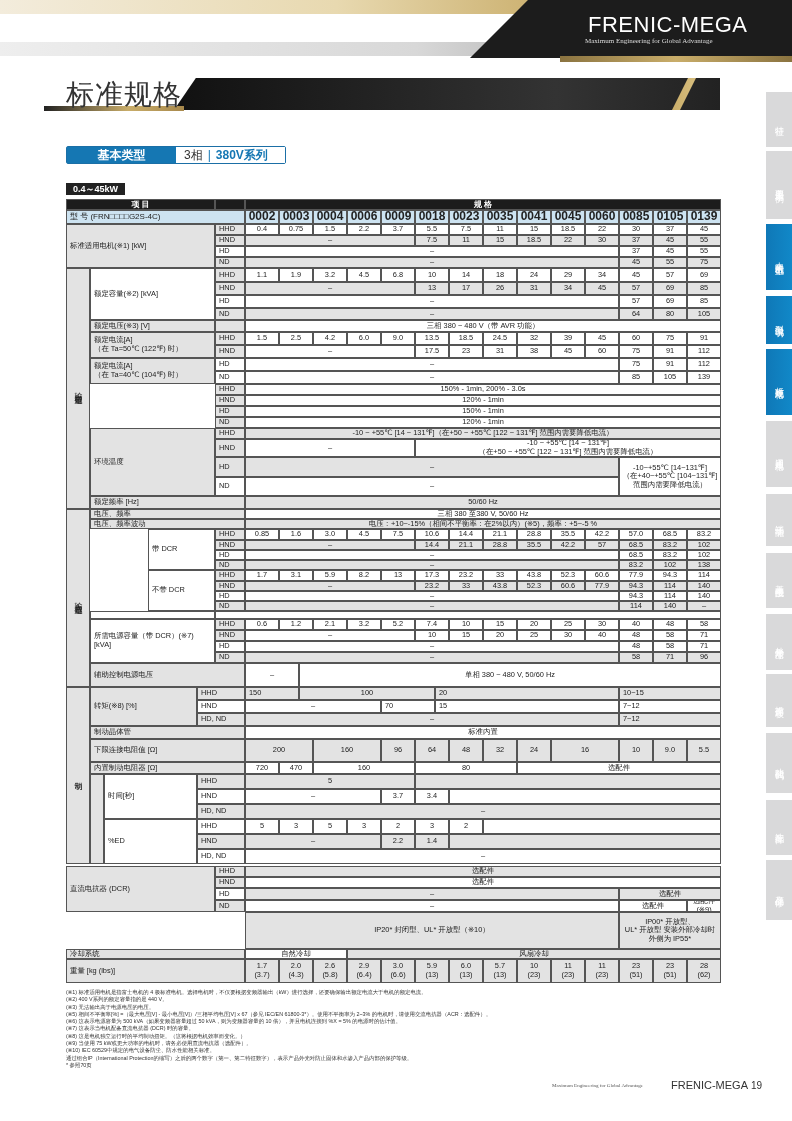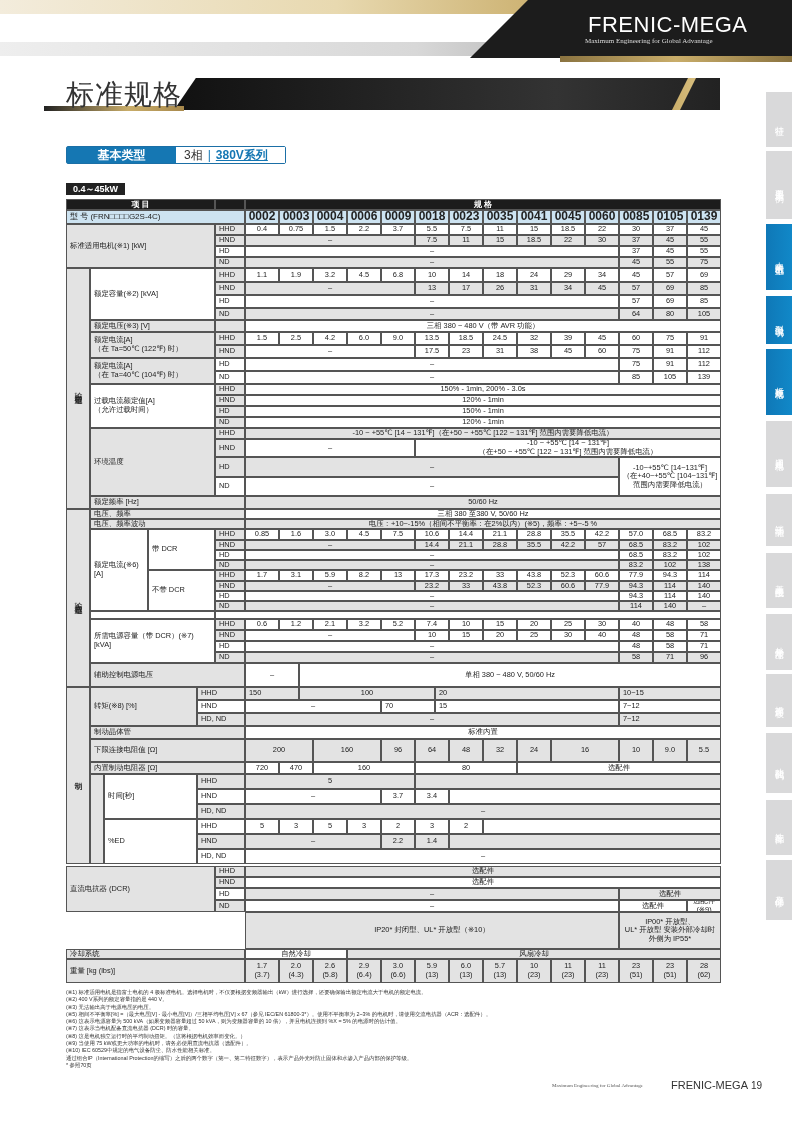--- a/index.html
+++ b/index.html
@@ -13,21 +13,21 @@
   .brand { position: absolute; left: 588px; top: 12px; color: #fff; font-size: 22px; letter-spacing: 0.5px; font-family: "Liberation Sans", sans-serif; font-weight: normal; }
   .brand-sub { position: absolute; left: 585px; top: 37px; color: #ddd; font-size: 7px; font-family: "Liberation Serif", serif; }
   .title-wrap { position: absolute; left: 44px; top: 76px; width: 672px; height: 36px; }
   .page-title { position: absolute; left: 22px; top: 0; font-size: 28px; color: #333; font-family: "DejaVu Sans", sans-serif; letter-spacing: 1px; }
   .title-bar { position: absolute; left: 130px; top: 2px; width: 546px; height: 32px; background: linear-gradient(90deg, #111 0%, #333 70%, #222 100%); clip-path: polygon(4% 0, 100% 0, 100% 100%, 0 100%); }
   .title-gold { position: absolute; left: 0px; top: 30px; width: 140px; height: 5px; background: linear-gradient(90deg, #222 0%, #c9ad6a 60%, #a8894c 100%); }
   .title-gold2 { position: absolute; left: 628px; top: 2px; width: 40px; height: 32px; background: linear-gradient(90deg, #c9ad6a, #e0c98a); clip-path: polygon(40% 0, 60% 0, 20% 100%, 0 100%); }
   .badge { position: absolute; left: 66px; top: 146px; width: 220px; height: 18px; border: 1px solid #1b6fa6; border-radius: 2px; display: flex; font-size: 12px; }
   .badge-l { width: 109px; background: #1577b3; color: #fff; font-weight: bold; display: flex; align-items: center; justify-content: center; }
   .badge-r { flex: 1; background: #fff; display: flex; align-items: center; padding-left: 8px; color: #333; }
-  .badge-r .blue { color: #1577b3; font-weight: bold; text-decoration: underline; }
+  .badge-r .blue { color: #1577b3; font-weight: bold; }
   .range-tag { position: absolute; left: 66px; top: 183px; background: #222; color: #fff; font-size: 9px; font-weight: bold; padding: 1px 7px; height: 12px; line-height: 11px; }
   .grid { position: absolute; left: 0; top: 0; width: 792px; height: 1121px; }
   .c { position: absolute; border: 0.6px solid #555; font-size: 7.4px; display: flex; align-items: center; justify-content: center; text-align: center; line-height: 1.15; overflow: hidden; white-space: pre-line; }
   .c.l { justify-content: flex-start; text-align: left; padding-left: 3px; }
   .c.g { background: #e3e3e3; }
   .c.w { background: #fff; }
   .c.h { background: #1c1c1c; color: #fff; font-weight: bold; font-size: 8px; }
   .c.b { background: #cde3f1; font-weight: bold; font-size: 12px; }
   .c.bl { background: #cde3f1; font-size: 8px; }
   .c.v { writing-mode: vertical-rl; justify-content: center; font-size: 8px; letter-spacing: 1px; background: #e3e3e3; }
@@ -200,22 +200,20 @@
     <div class="c l w" style="left: 215px; top: 358px; width: 30px; height: 13px;">HD</div>
     <div class="c w" style="left: 245px; top: 358px; width: 374px; height: 13px;">–</div>
     <div class="c w" style="left: 619px; top: 358px; width: 34px; height: 13px;">75</div>
     <div class="c w" style="left: 653px; top: 358px; width: 34px; height: 13px;">91</div>
     <div class="c w" style="left: 687px; top: 358px; width: 34px; height: 13px;">112</div>
     <div class="c l w" style="left: 215px; top: 371px; width: 30px; height: 13px;">ND</div>
     <div class="c w" style="left: 245px; top: 371px; width: 374px; height: 13px;">–</div>
     <div class="c w" style="left: 619px; top: 371px; width: 34px; height: 13px;">85</div>
     <div class="c w" style="left: 653px; top: 371px; width: 34px; height: 13px;">105</div>
     <div class="c w" style="left: 687px; top: 371px; width: 34px; height: 13px;">139</div>
-    <div class="c w l" style="left: 90px; top: 384px; width: 125px; height: 44px;">过载电流额定值[A]
-（允许过载时间）</div>
     <div class="c l g" style="left: 215px; top: 384px; width: 30px; height: 11px;">HHD</div>
     <div class="c w" style="left: 245px; top: 384px; width: 476px; height: 11px;">150% - 1min, 200% - 3.0s</div>
     <div class="c l g" style="left: 215px; top: 395px; width: 30px; height: 11px;">HND</div>
     <div class="c w" style="left: 245px; top: 395px; width: 476px; height: 11px;">120% - 1min</div>
     <div class="c l g" style="left: 215px; top: 406px; width: 30px; height: 11px;">HD</div>
     <div class="c w" style="left: 245px; top: 406px; width: 476px; height: 11px;">150% - 1min</div>
     <div class="c l g" style="left: 215px; top: 417px; width: 30px; height: 11px;">ND</div>
     <div class="c w" style="left: 245px; top: 417px; width: 476px; height: 11px;">120% - 1min</div>
     <div class="c g l" style="left: 90px; top: 428px; width: 125px; height: 68px;">环境温度</div>
     <div class="c l g" style="left: 215px; top: 428px; width: 30px; height: 11px;">HHD</div>
@@ -231,22 +229,20 @@
     <div class="c w" style="left: 619px; top: 457px; width: 102px; height: 39px;">-10~+55℃ [14~131℉]
 （在+40~+55℃ [104~131℉]
 范围内需要降低电流）</div>
     <div class="c g l" style="left: 90px; top: 496px; width: 155px; height: 13px;">额定频率 [Hz]</div>
     <div class="c g" style="left: 245px; top: 496px; width: 476px; height: 13px;">50/60 Hz</div>
     <div class="c v" style="left: 66px; top: 509px; width: 24px; height: 178px;">输入额定值</div>
     <div class="c g l" style="left: 90px; top: 509px; width: 155px; height: 10px;">电压、频率</div>
     <div class="c w" style="left: 245px; top: 509px; width: 476px; height: 10px;">三相 380 至380 V, 50/60 Hz</div>
     <div class="c g l" style="left: 90px; top: 519px; width: 155px; height: 10px;">电压、频率波动</div>
     <div class="c g" style="left: 245px; top: 519px; width: 476px; height: 10px;">电压：+10~-15%（相间不平衡率：在2%以内）(※5)，频率：+5~-5 %</div>
-    <div class="c w l" style="left: 90px; top: 529px; width: 58px; height: 82px;">额定电流(※6)
-[A]</div>
     <div class="c w l" style="left: 148px; top: 529px; width: 67px; height: 41px;">带 DCR</div>
     <div class="c l g" style="left: 215px; top: 529px; width: 30px; height: 11px;">HHD</div>
     <div class="c w" style="left: 245px; top: 529px; width: 34px; height: 11px;">0.85</div>
     <div class="c w" style="left: 279px; top: 529px; width: 34px; height: 11px;">1.6</div>
     <div class="c w" style="left: 313px; top: 529px; width: 34px; height: 11px;">3.0</div>
     <div class="c w" style="left: 347px; top: 529px; width: 34px; height: 11px;">4.5</div>
     <div class="c w" style="left: 381px; top: 529px; width: 34px; height: 11px;">7.5</div>
     <div class="c w" style="left: 415px; top: 529px; width: 34px; height: 11px;">10.6</div>
     <div class="c w" style="left: 449px; top: 529px; width: 34px; height: 11px;">14.4</div>
     <div class="c w" style="left: 483px; top: 529px; width: 34px; height: 11px;">21.1</div>

